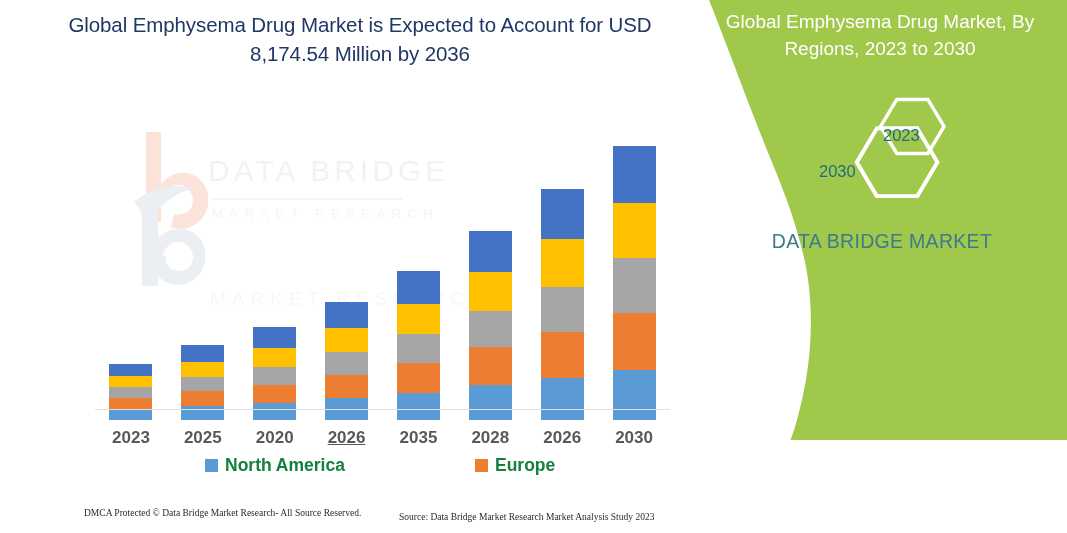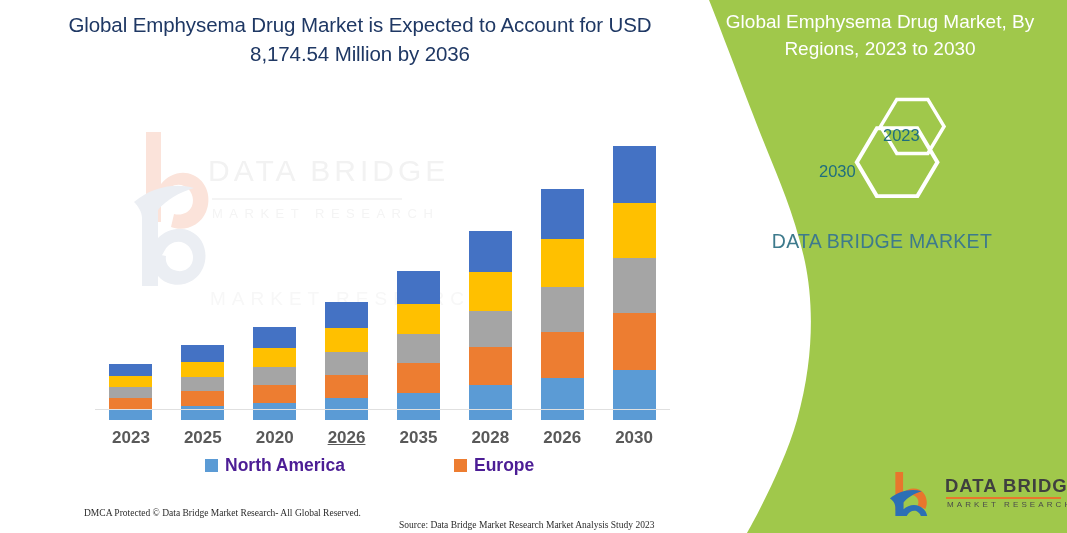--- a/index.html
+++ b/index.html
@@ -18,21 +18,21 @@
     overflow: hidden;
     background: #ffffff;
   }
 
   
   .green-panel {
     position: absolute;
     top: 0;
     right: 0;
     width: 380px;
-    height: 533px;
+    height: 440px;
     overflow: hidden;
   }
   .green-panel svg {
     display: block;
     position: absolute;
     top: 0;
     left: 0;
   }
 
   
@@ -159,21 +159,21 @@
     gap: 7px;
   }
   .legend-swatch {
     width: 13px;
     height: 13px;
     flex: 0 0 auto;
   }
   .legend-label {
     font-size: 17.5px;
     font-weight: bold;
-    color: #4c1d95;
+    color: #15803d;
     white-space: nowrap;
   }
 
   
   .footer {
     position: absolute;
     left: 0;
     top: 508px;
     width: 700px;
     height: 18px;
@@ -183,21 +183,21 @@
   }
   .footer-dmca {
     position: absolute;
     left: 84px;
     top: 0;
     white-space: nowrap;
   }
   .footer-source {
     position: absolute;
     left: 399px;
-    top: 12px;
+    top: 4px;
     white-space: nowrap;
   }
 
   
   .panel-content {
     position: absolute;
     top: 0;
     left: 0;
     width: 380px;
     height: 533px;
@@ -362,28 +362,28 @@
         <div class="xlabel" style="left: 359.312px;">2028</div>
         <div class="xlabel" style="left: 431.188px;">2026</div>
         <div class="xlabel" style="left: 503.062px;">2030</div>
       </div>
 
     <div class="legend">
         <div class="legend-item" style="left: 110px;">
           <span class="legend-swatch" style="background: rgb(91, 155, 213);"></span>
           <span class="legend-label">North America</span>
         </div>
-        <div class="legend-item" style="left: 359px;">
+        <div class="legend-item" style="left: 380px;">
           <span class="legend-swatch" style="background: rgb(237, 125, 49);"></span>
           <span class="legend-label">Europe</span>
         </div>
       </div>
 
     <div class="footer">
-      <div class="footer-dmca">DMCA Protected © Data Bridge Market Research-  All Global Reserved.</div>
+      <div class="footer-dmca">DMCA Protected © Data Bridge Market Research-  All Source Reserved.</div>
       <div class="footer-source">Source: Data Bridge Market Research  Market Analysis Study 2023</div>
     </div>
   </div>
 
   <div class="green-panel">
     <svg width="380" height="533" viewBox="0 0 380 533">
       <path id="greenShape" d="M22,0 L380,0 L380,533 L60,533 C60,533 96,470 110,420 C128,356 126,300 118,262 C108,216 92,180 80,150 C60,100 38,40 22,0 Z" fill="#A0C84B"></path>
     </svg>
 
     <div class="panel-content">

